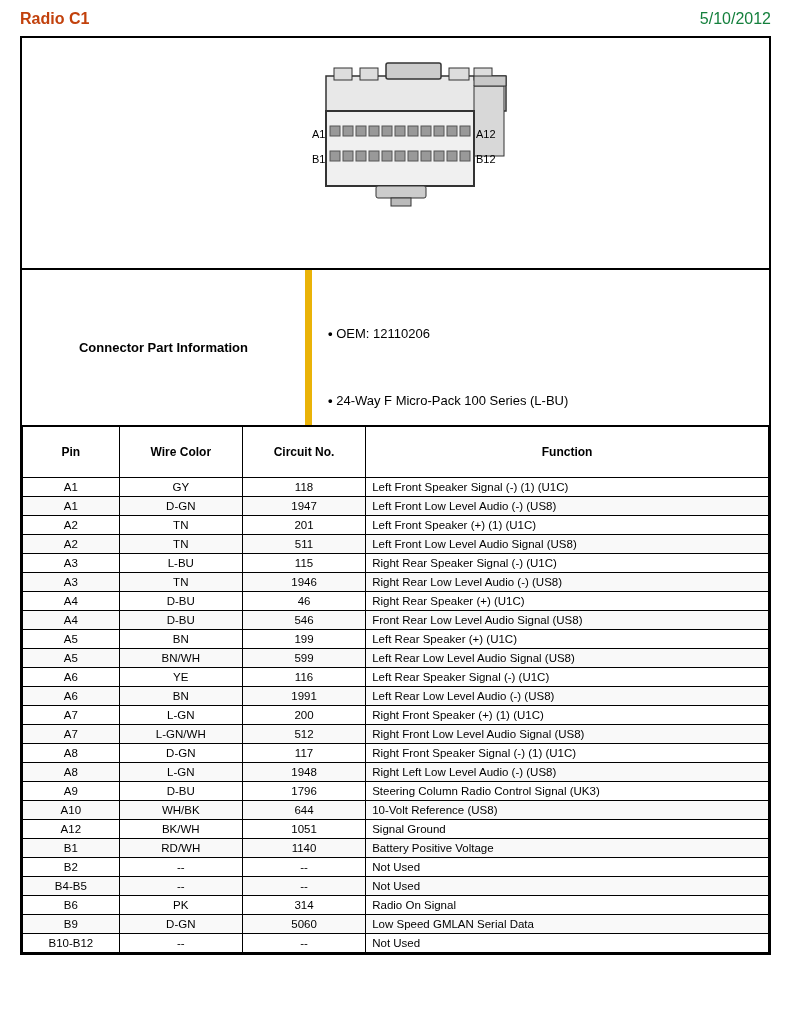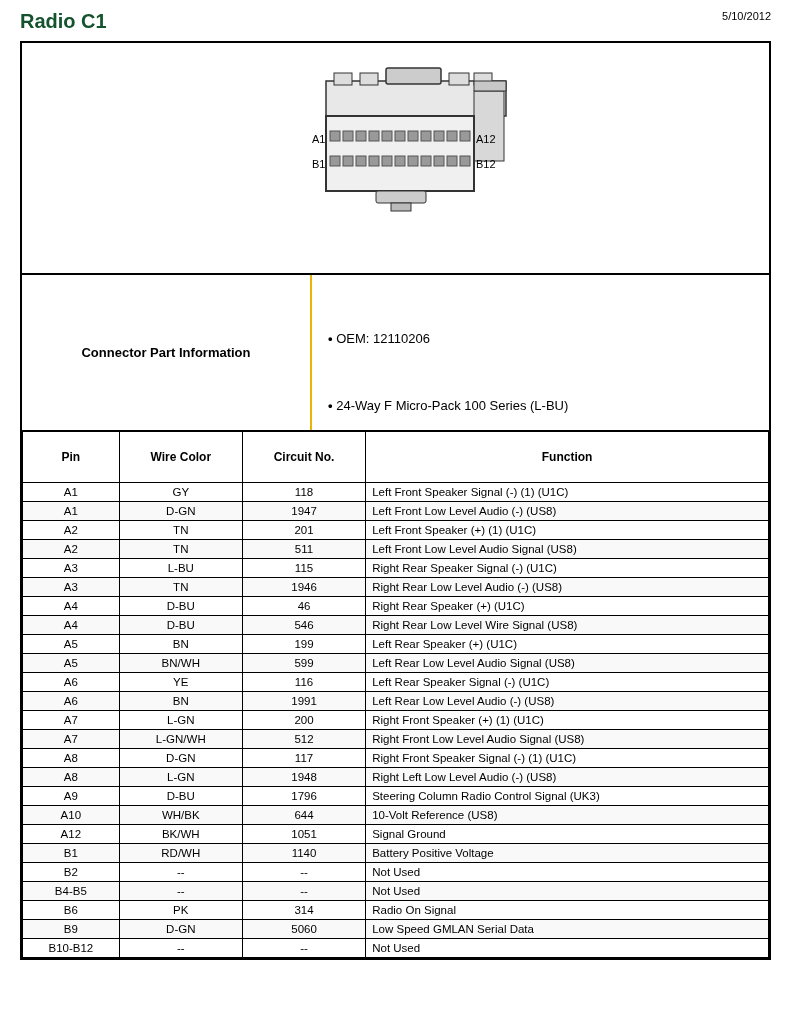--- a/index.html
+++ b/index.html
@@ -11,27 +11,27 @@
       min-height: 1024px;
       padding: 10px 20px;
     }
     .header {
       display: flex;
       justify-content: space-between;
       align-items: flex-start;
       margin-bottom: 8px;
     }
     .title {
-      color: #14532d;
-      font-size: 20px;
+      color: #c2410c;
+      font-size: 16px;
       font-weight: bold;
     }
     .date {
-      font-size: 11px;
-      color: #000000;
+      font-size: 16px;
+      color: #15803d;
     }
     .outer-border {
       border: 2px solid #000;
       width: 100%;
     }
     .connector-diagram {
       border-bottom: 2px solid #000;
       display: flex;
       justify-content: center;
       align-items: center;
@@ -39,21 +39,21 @@
       min-height: 210px;
       background: #fff;
     }
     
     .info-section {
       border-bottom: 1px solid #000;
       display: flex;
     }
     .connector-part-info {
       width: 290px;
-      border-right: 2px solid #eab308;
+      border-right: 7px solid #eab308;
       padding: 10px 12px;
       font-weight: bold;
       font-size: 13px;
       display: flex;
       align-items: center;
       justify-content: center;
       text-align: center;
     }
     .oem-info {
       flex: 1;
@@ -226,21 +226,21 @@
         <tr>
           <td>A4</td>
           <td>D-BU</td>
           <td>46</td>
           <td>Right Rear Speaker (+) (U1C)</td>
         </tr>
         <tr>
           <td>A4</td>
           <td>D-BU</td>
           <td>546</td>
-          <td>Right Rear Low Level Wire Signal (US8)</td>
+          <td>Front Rear Low Level Audio Signal (US8)</td>
         </tr>
         <tr>
           <td>A5</td>
           <td>BN</td>
           <td>199</td>
           <td>Left Rear Speaker (+) (U1C)</td>
         </tr>
         <tr>
           <td>A5</td>
           <td>BN/WH</td>

